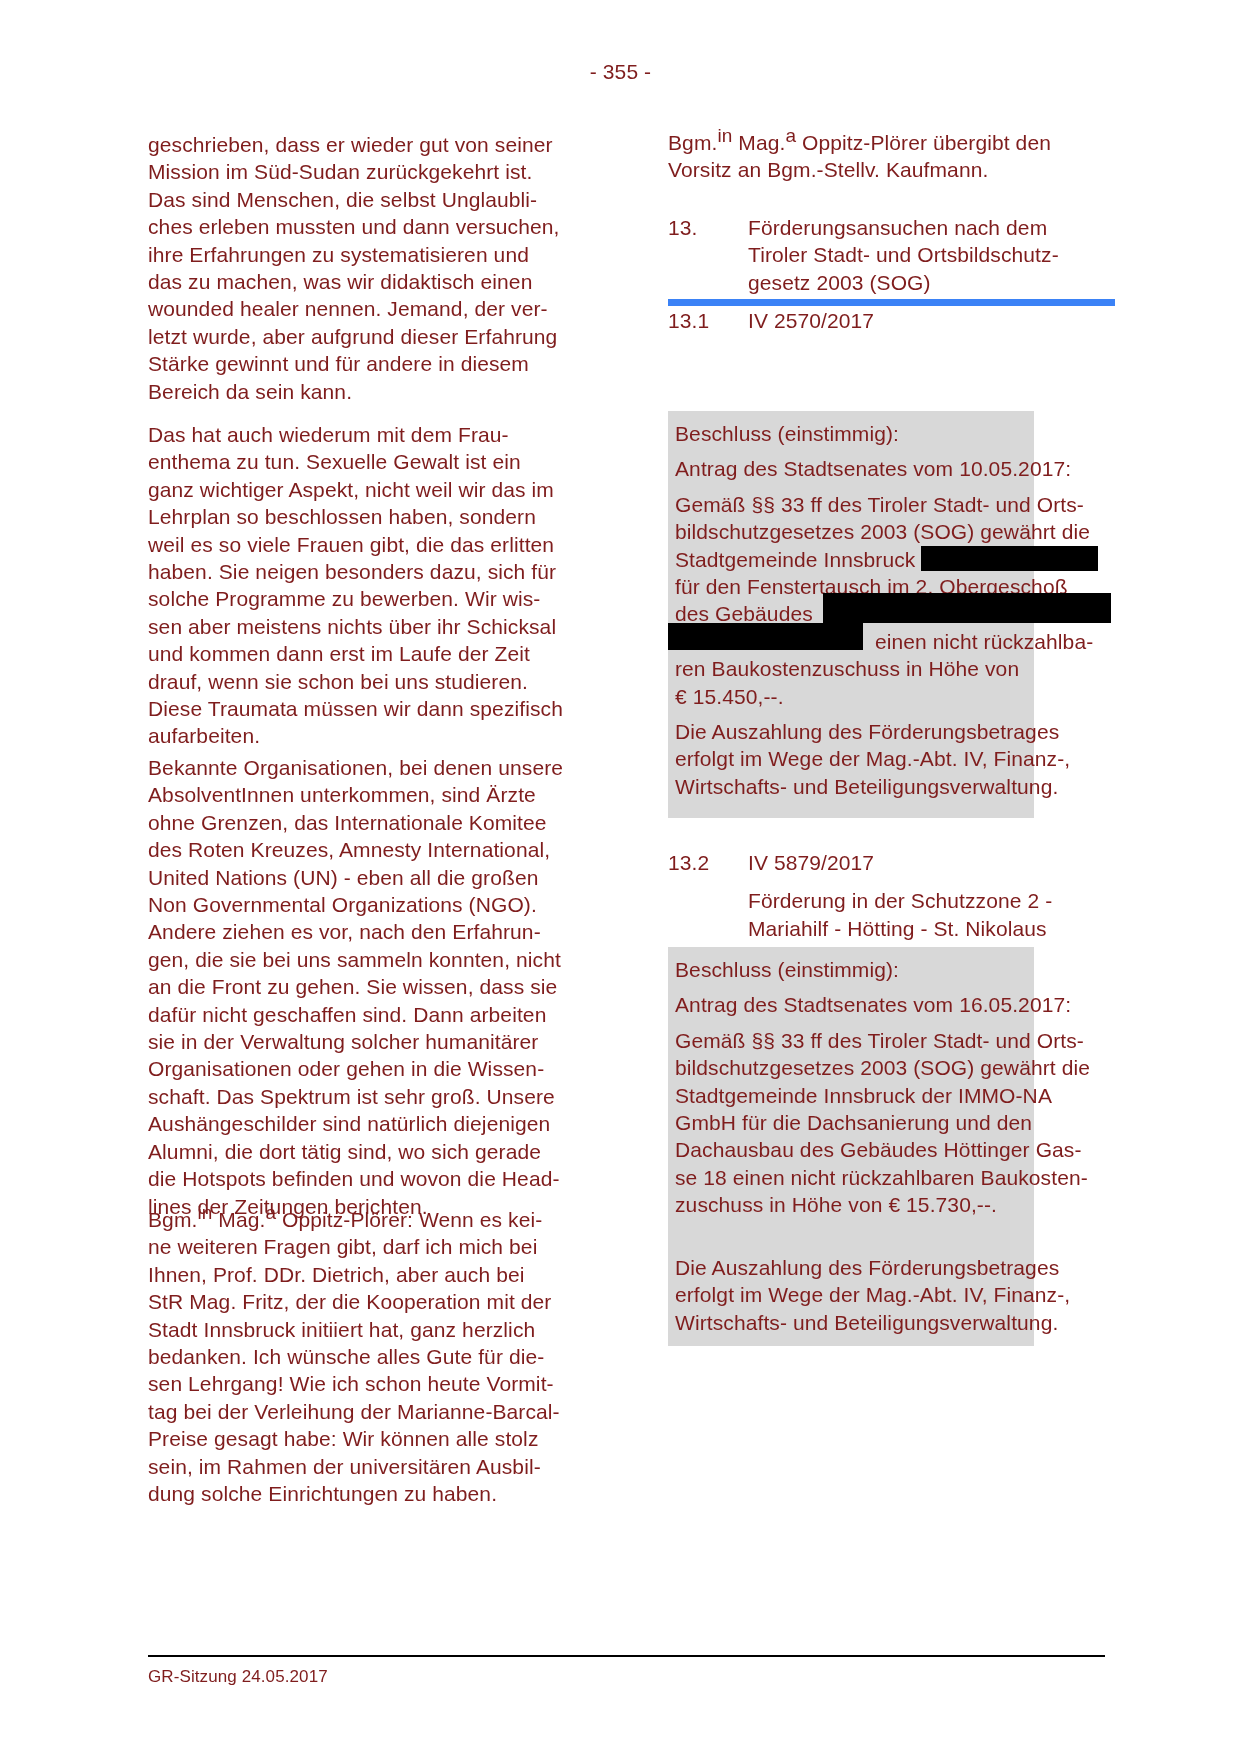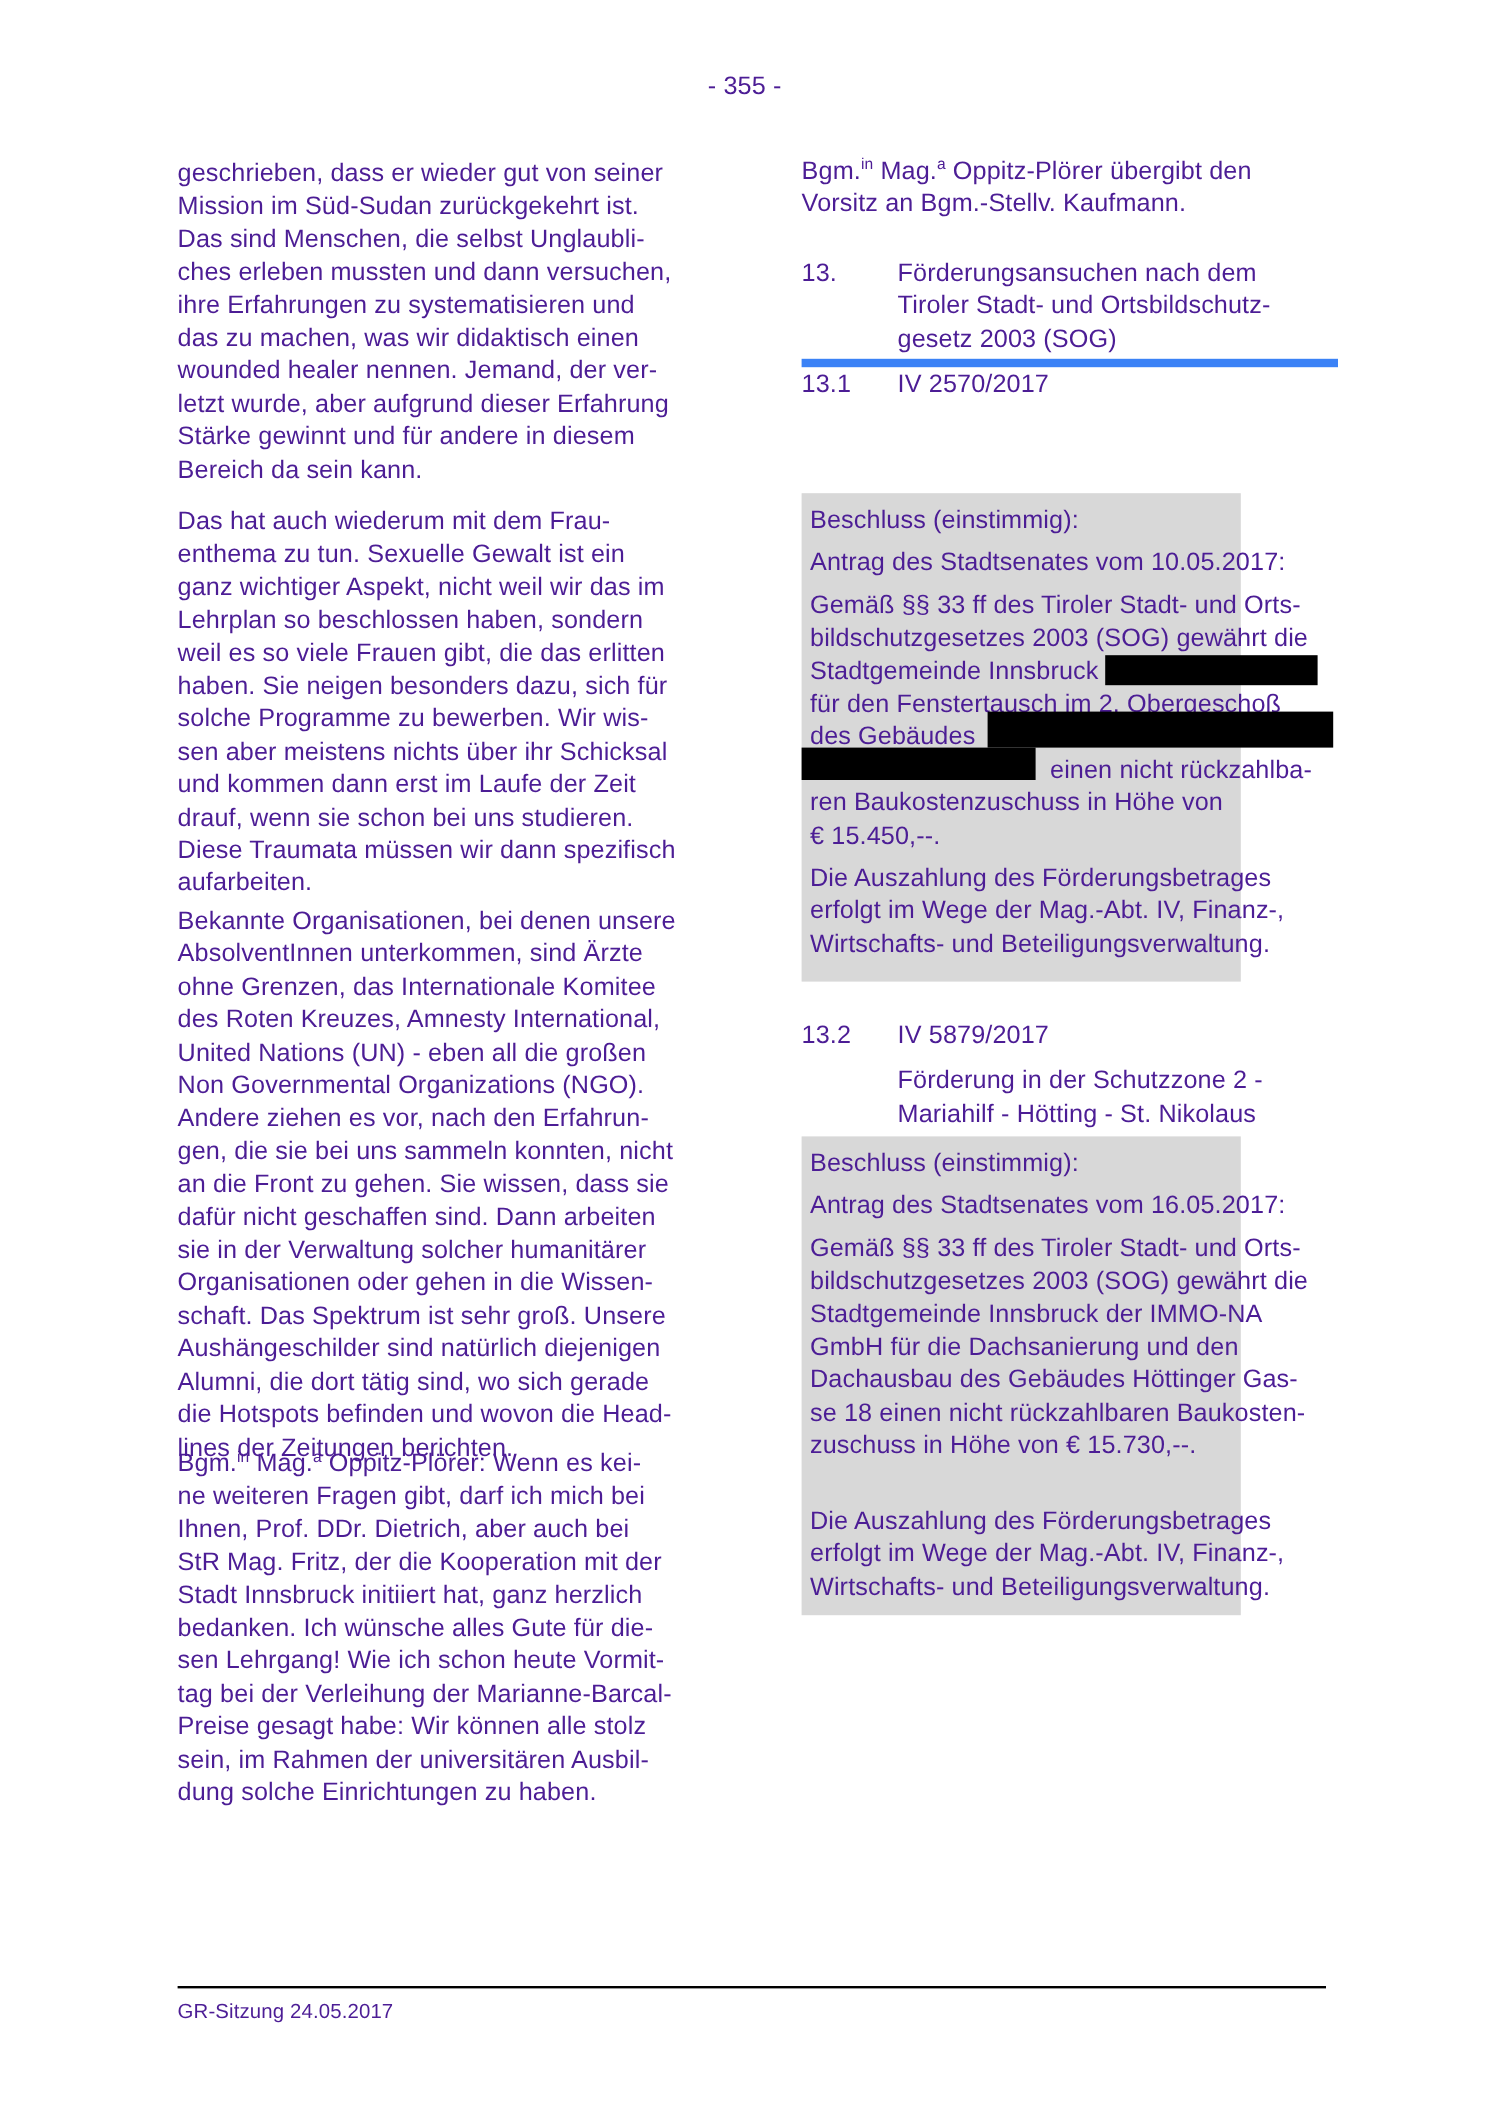--- a/index.html
+++ b/index.html
@@ -3,40 +3,40 @@
 <meta charset="utf-8">
 <style>
   html,body { margin:0; padding:0; background:#888; }
   .page {
     position: relative;
     width: 1241px;
     height: 1754px;
     margin: 0 auto;
     background: #ffffff;
     font-family: "Liberation Sans", "DejaVu Sans", sans-serif;
-    color: #4c1d95;
+    color: #7f1d1d;
     overflow: hidden;
   }
   .abs { position: absolute; }
   .ln {
     font-size: 21px;
     line-height: 27.4px;
     white-space: nowrap;
     letter-spacing: 0.1px;
   }
   .pagenum {
     top: 58px; left: 0; right: 0;
     text-align: center;
     font-size: 21px;
   }
   .lcol { left: 148px; width: 440px; }
   .rcol-text { left: 668px; width: 436px; }
   sup.s {
     vertical-align: super;
-    font-size: 13px;
+    font-size: 19px;
     line-height: 0;
   }
   
   .numrow { display: flex; align-items: flex-start; }
   .numcol { flex: 0 0 80px; }
   .numbody { flex: 1 1 auto; }
   .h13 {
     left: 668px; top: 214px; width: 447px;
     border-bottom: 7px solid #3b82f6;
     padding-bottom: 3px;

